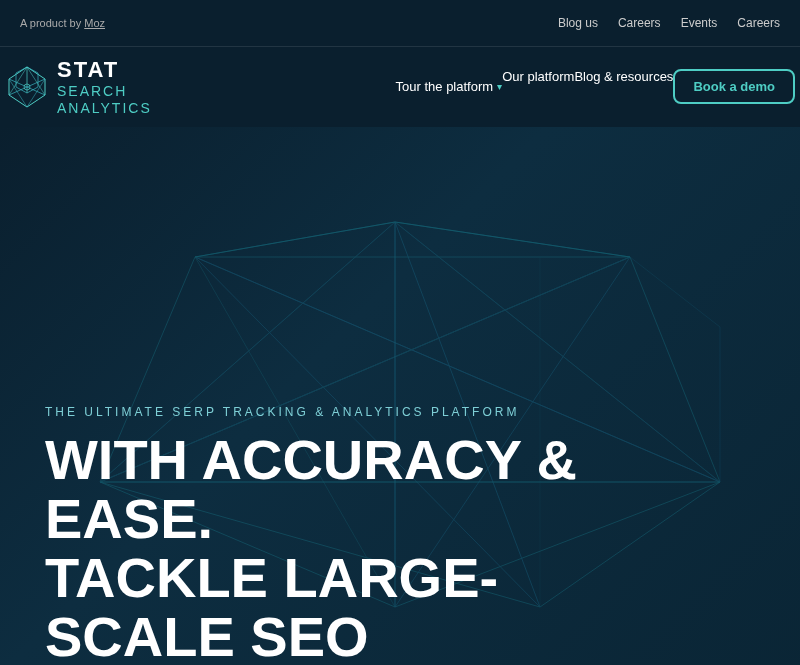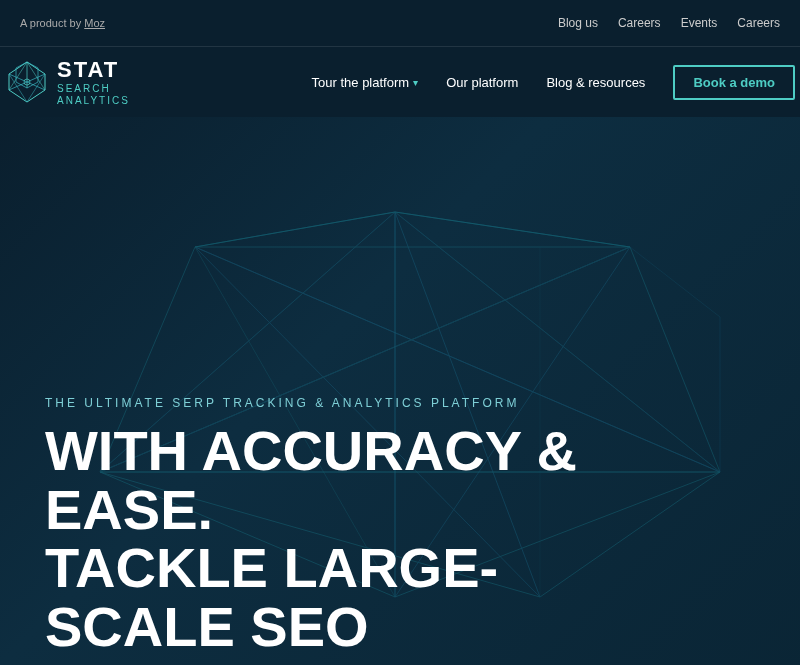--- a/index.html
+++ b/index.html
@@ -62,36 +62,34 @@
     }
 
     .logo-text {
       font-size: 22px;
       font-weight: bold;
       letter-spacing: 2px;
       color: white;
     }
 
     .logo-subtitle {
-      font-size: 10px;
+      font-size: 14px;
       color: #4ecdc4;
       letter-spacing: 2px;
       line-height: 1.2;
       text-transform: uppercase;
     }
 
     .logo-icon {
       width: 44px;
       height: 44px;
     }
 
     .nav-links {
       display: flex;
-      align-items: center;
-      gap: 28px;
     }
 
     .nav-links a {
       color: white;
       text-decoration: none;
       font-size: 13px;
     }
 
     .nav-links .tour {
       display: flex;
@@ -104,21 +102,21 @@
       color: #4ecdc4;
     }
 
     .book-demo-btn {
       border: 2px solid #4ecdc4;
       color: #4ecdc4;
       background: transparent;
       padding: 8px 18px;
       font-size: 13px;
       cursor: pointer;
-      border-radius: 2px;
+      border-radius: 8px;
       font-weight: bold;
     }
 
     
     .hero {
       position: relative;
       width: 800px;
       height: 570px;
       overflow: hidden;
       background: linear-gradient(135deg, #0a1f2e 0%, #0d2d40 40%, #0a2535 100%);

